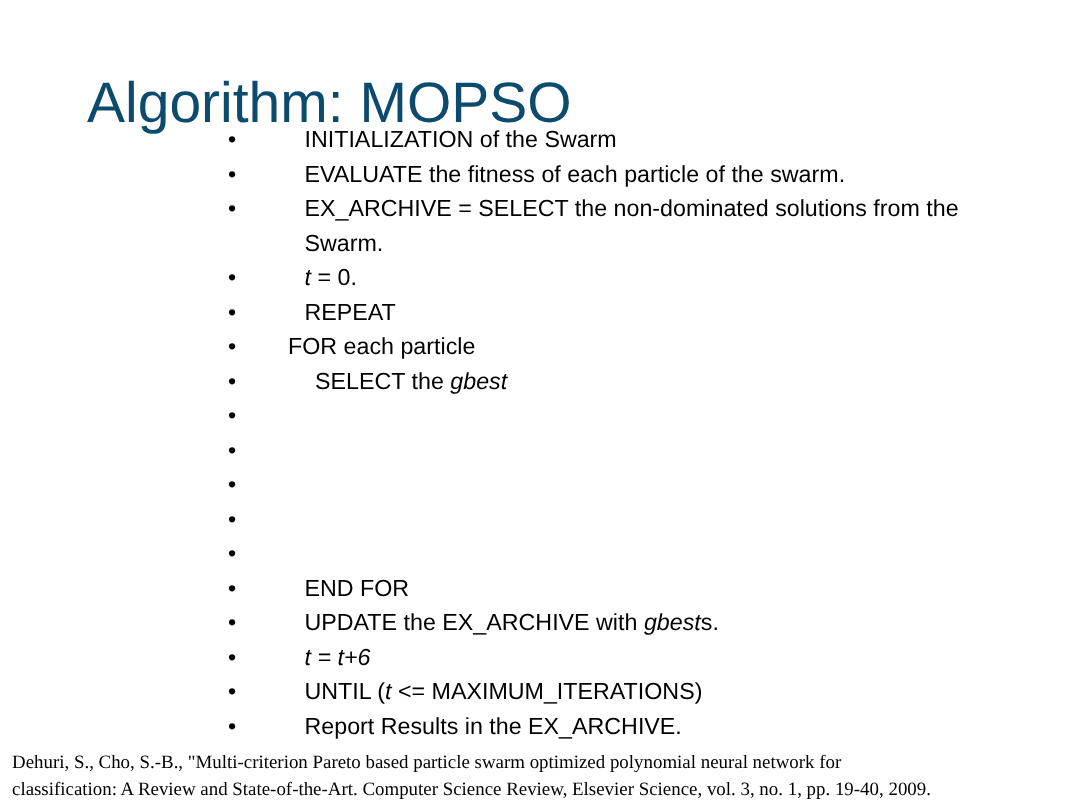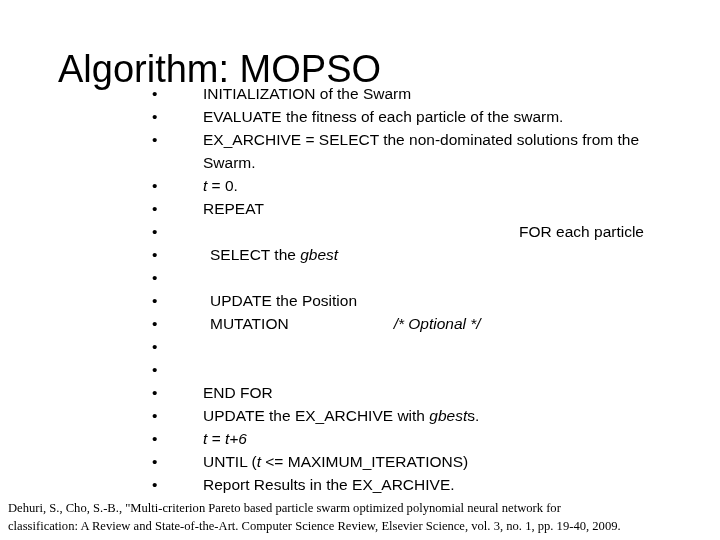--- a/index.html
+++ b/index.html
@@ -28,21 +28,21 @@
   
   #slide-title {
     position: absolute;
     left: 58px;
     top: 22px;
     font-family: "Liberation Sans", sans-serif;
     font-size: 38px;
     line-height: 44px;
     font-weight: normal;
     letter-spacing: 0px;
-    color: #000000;
+    color: #0c4a6e;
     white-space: nowrap;
   }
 
   
   #algorithm-list {
     position: absolute;
     left: 148px;
     top: 82px;
     width: 500px;
     margin: 0;
@@ -71,21 +71,21 @@
   }
   #algorithm-list li .txt {
     display: block;
     max-width: 452px;
     white-space: pre-wrap;
     word-wrap: break-word;
   }
 
   
   .ind-0 .txt { margin-left: 16px; }
-  .ind-1 .txt { margin-left: 5px; text-align: right; }
+  .ind-1 .txt { margin-left: 5px; }
   .ind-2 .txt { margin-left: 23px; }
 
   .ital { font-style: italic; }
 
   
   .row-flex .txt {
     display: flex;
     flex-direction: row;
     max-width: none;
   }
@@ -151,26 +151,24 @@
       <span class="bullet">•</span>
       <span class="txt"><span>SELECT the </span><span class="ital">gbest</span></span>
     </li>
 
     <li class="ind-2">
       <span class="bullet">•</span>
     </li>
 
     <li class="ind-2">
       <span class="bullet">•</span>
-      <span class="txt">UPDATE the Position</span>
     </li>
 
     <li class="ind-2 row-flex">
       <span class="bullet">•</span>
-      <span class="txt"><span>MUTATION</span><span class="comment">/*  Optional  */</span></span>
     </li>
 
     <li class="ind-2">
       <span class="bullet">•</span>
     </li>
 
     <li class="ind-2">
       <span class="bullet">•</span>
     </li>
 

